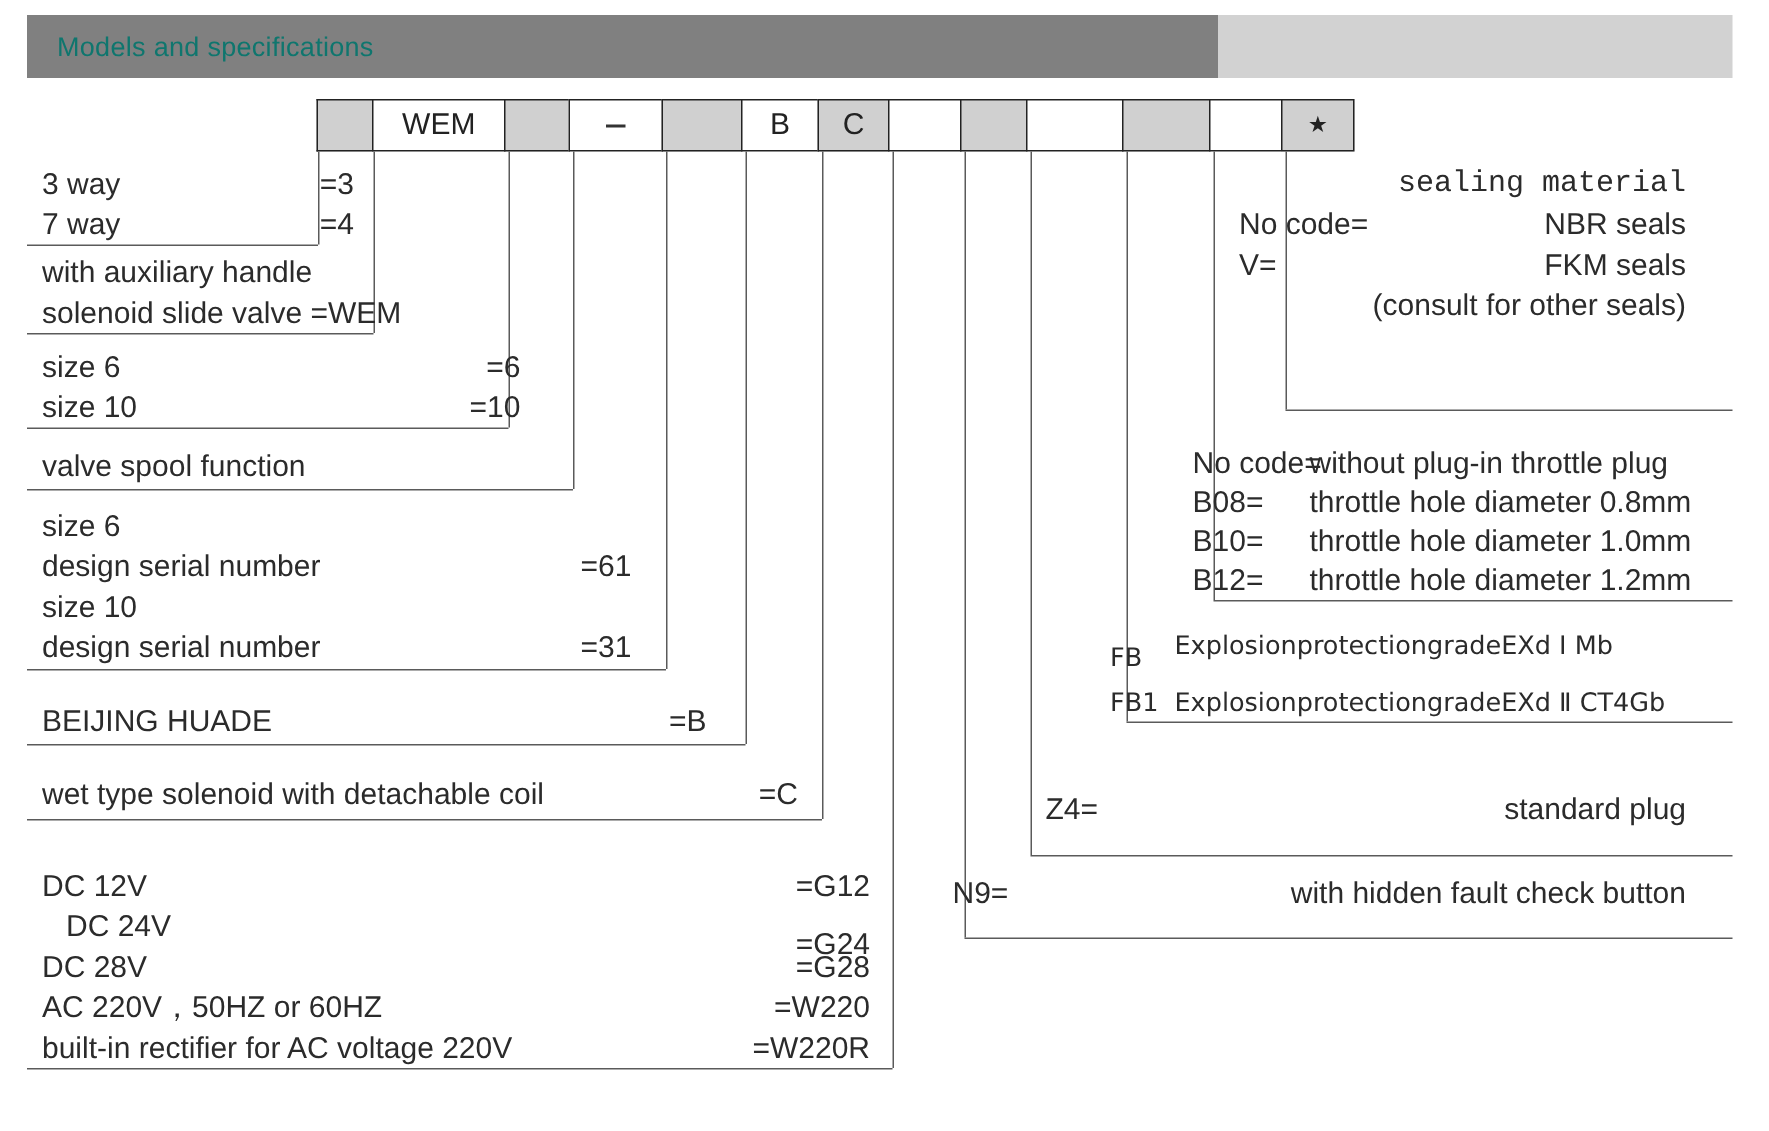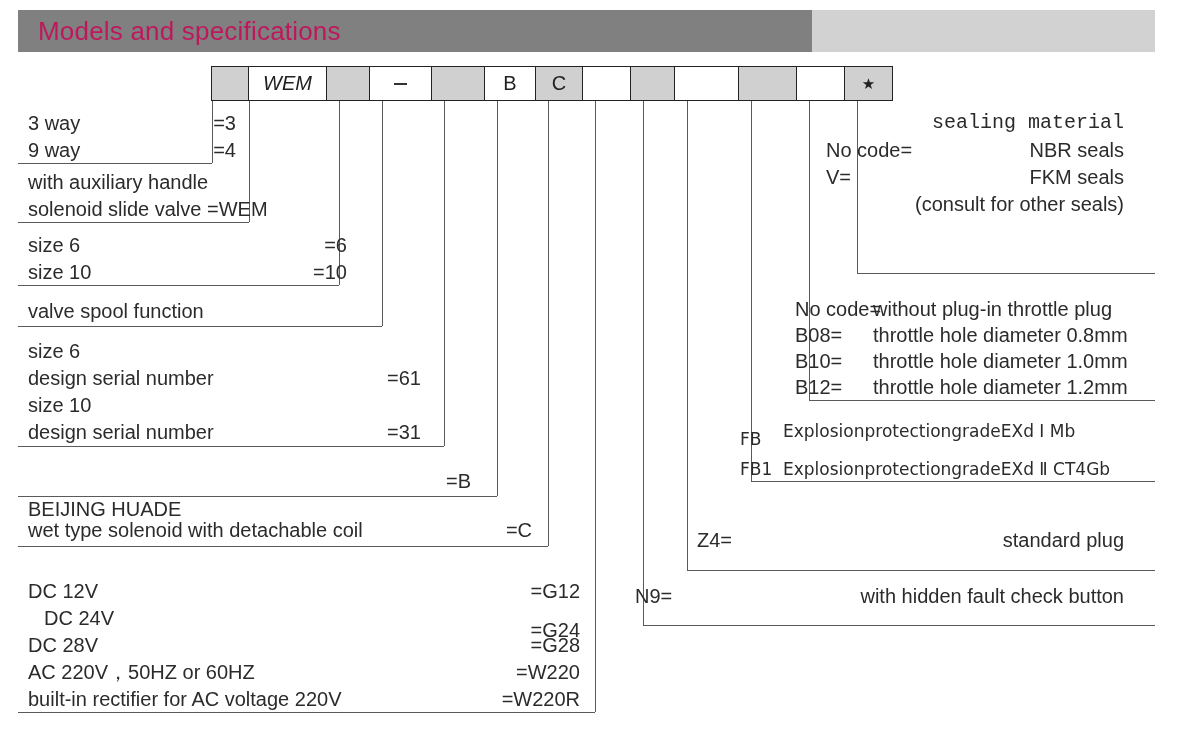--- a/index.html
+++ b/index.html
@@ -5,21 +5,21 @@
   html,body{margin:0;padding:0;background:#fff;}
   body{width:1179px;height:754px;position:relative;
        font-family:"Liberation Sans","DejaVu Sans",sans-serif;color:#2b2b2b;
        overflow:hidden;}
   .abs{position:absolute;}
 
   
   #header-bar{left:18px;top:10px;width:1137px;height:42px;}
   #header-dark{left:0;top:0;width:794px;height:42px;background:#808080;}
   #header-light{left:794px;top:0;width:343px;height:42px;background:#d2d2d2;}
-  #header-title{left:20px;top:7px;font-size:26px;color:#be185d;letter-spacing:.2px;
+  #header-title{left:20px;top:7px;font-size:18px;color:#0f766e;letter-spacing:.2px;
        white-space:nowrap;line-height:28px;}
 
   
   #code-row{left:211px;top:66px;height:35px;display:flex;}
   .code-cell{height:35px;box-sizing:border-box;border:1px solid #222;
        border-right:none;display:flex;align-items:center;justify-content:center;
        font-size:20px;color:#222;position:relative;}
   .code-cell:last-child{border-right:1px solid #222;}
   .code-cell.gray{background:#d0d0d0;}
   .code-cell.white{background:#ffffff;}
@@ -38,21 +38,21 @@
 <body>
 
 <div class="abs" id="header-bar">
   <div class="abs" id="header-dark"></div>
   <div class="abs" id="header-light"></div>
   <div class="abs" id="header-title">Models and specifications</div>
 </div>
 
 <div class="abs" id="code-row">
     <div class="code-cell gray" style="width: 37px;"></div>
-    <div class="code-cell white" style="width: 78px; font-style: italic;">
+    <div class="code-cell white" style="width: 88px;">
       <span>WEM</span>
     </div>
     <div class="code-cell gray" style="width: 43px;"></div>
     <div class="code-cell white" style="width: 62px;">
       <span class="dash"></span>
     </div>
     <div class="code-cell gray" style="width: 53px;"></div>
     <div class="code-cell white" style="width: 51px;">
       <span>B</span>
     </div>
@@ -94,36 +94,36 @@
     <div class="h" style="left: 751px; top: 481px; width: 404px;"></div>
     <div class="v" style="left: 687px; top: 101px; height: 469px;"></div>
     <div class="h" style="left: 687px; top: 570px; width: 468px;"></div>
     <div class="v" style="left: 643px; top: 101px; height: 524px;"></div>
     <div class="h" style="left: 643px; top: 625px; width: 512px;"></div>
   </div>
 
 <div id="left-text">
     <div class="lab" style="left: 28px; top: 110px;">3 way</div>
     <div class="code" style="left: auto; top: 110px; right: 943px;">=3</div>
-    <div class="lab" style="left: 28px; top: 137px;">9 way</div>
+    <div class="lab" style="left: 28px; top: 137px;">7 way</div>
     <div class="code" style="left: auto; top: 137px; right: 943px;">=4</div>
     <div class="lab" style="left: 28px; top: 169px;">with auxiliary handle</div>
     <div class="lab" style="left: 28px; top: 196px;">solenoid slide valve =WEM</div>
     <div class="lab" style="left: 28px; top: 232px;">size 6</div>
     <div class="code" style="left: auto; top: 232px; right: 832px;">=6</div>
     <div class="lab" style="left: 28px; top: 259px;">size 10</div>
     <div class="code" style="left: auto; top: 259px; right: 832px;">=10</div>
     <div class="lab" style="left: 28px; top: 298px;">valve spool function</div>
     <div class="lab" style="left: 28px; top: 338px;">size 6</div>
     <div class="lab" style="left: 28px; top: 365px;">design serial number</div>
     <div class="code" style="left: auto; top: 365px; right: 758px;">=61</div>
     <div class="lab" style="left: 28px; top: 392px;">size 10</div>
     <div class="lab" style="left: 28px; top: 419px;">design serial number</div>
     <div class="code" style="left: auto; top: 419px; right: 758px;">=31</div>
-    <div class="lab" style="left: 28px; top: 496px;">BEIJING  HUADE</div>
+    <div class="lab" style="left: 28px; top: 468px;">BEIJING  HUADE</div>
     <div class="code" style="left: auto; top: 468px; right: 708px;">=B</div>
     <div class="lab" style="left: 28px; top: 517px;">wet type solenoid with detachable coil</div>
     <div class="code" style="left: auto; top: 517px; right: 647px;">=C</div>
     <div class="lab" style="left: 28px; top: 578px;">DC 12V</div>
     <div class="code" style="left: auto; top: 578px; right: 599px;">=G12</div>
     <div class="lab" style="left: 28px; top: 605px; margin-left: 16px;">DC 24V</div>
     <div class="code" style="left: auto; top: 569px; right: 599px; margin-top: 48px;">=G24</div>
     <div class="lab" style="left: 28px; top: 632px;">DC 28V</div>
     <div class="code" style="left: auto; top: 632px; right: 599px;">=G28</div>
     <div class="lab" style="left: 28px; top: 659px;">AC 220V，50HZ or 60HZ</div>

